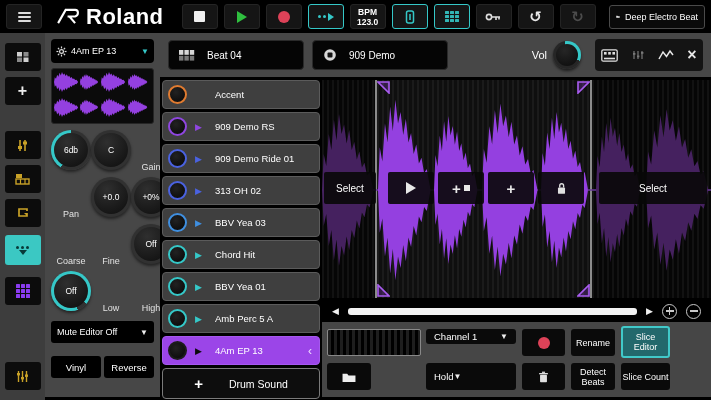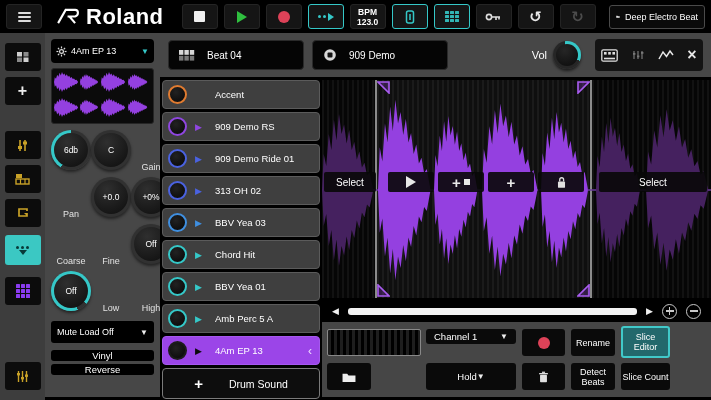--- a/index.html
+++ b/index.html
@@ -57,21 +57,21 @@
   .knob{width:40px;height:40px;border-radius:50%;padding:3px;box-sizing:border-box;background:#313131;
         box-shadow:0 2px 3px rgba(0,0,0,.5);}
   .knob .inner{width:100%;height:100%;border-radius:50%;background:radial-gradient(circle at 38% 28%,#2f2f2f,#0d0d0d);
         display:flex;align-items:center;justify-content:center;font-size:8.5px;color:#fff;}
   .ring-gain{background:conic-gradient(from 210deg,#35c8c8 0 150deg,#313131 150deg 360deg);}
   .ring-high{background:conic-gradient(from 160deg,#35c8c8 0 330deg,#313131 330deg 360deg);}
   .klabel{font-size:9px;color:#e2e2e2;margin-bottom:3px;margin-top:32px;}
   .mutedd{height:22px;background:#000;border-radius:3px;display:flex;align-items:center;justify-content:space-between;
           padding:0 6px;margin-top:5px;font-size:9px;box-sizing:border-box;}
   .mutedd .cw{font-size:8px;color:#eee;}
-  .vrrow{display:flex;gap:3px;margin-top:7px;flex-direction:column;}
+  .vrrow{display:flex;gap:3px;margin-top:13px;}
   .vrbtn{flex:1;height:22px;background:#000;border-radius:3px;display:flex;align-items:center;justify-content:center;font-size:9.5px;}
 
   
   .tabbar{position:absolute;left:160px;top:33px;right:0;height:44px;background:#474747;
           display:flex;align-items:center;gap:8px;padding:0 8px;box-sizing:border-box;}
   .tab{height:30px;width:136px;background:#050505;border:1px solid #2a2a2a;border-radius:4px;
        display:flex;align-items:center;gap:12px;padding:0 10px;box-sizing:border-box;font-size:10px;}
   .volwrap{margin-left:auto;display:flex;align-items:center;gap:6px;font-size:11px;}
   .volknob{width:28px;height:28px;border-radius:50%;padding:3px;box-sizing:border-box;
            background:conic-gradient(from -10deg,#35c8c8 0 125deg,#262626 125deg 360deg);box-shadow:0 2px 3px rgba(0,0,0,.6);}
@@ -95,21 +95,21 @@
   .addrow .pl{font-size:15px;font-weight:bold;}
 
   
   .wavepanel{position:absolute;left:322px;top:77px;right:0;height:245px;background:#000;}
   .wavearea{position:absolute;left:0;right:0;top:3px;bottom:24px;
             background:repeating-linear-gradient(90deg,#121212 0 2px,#060606 2px 5px);}
   .wavecenter{position:absolute;left:53px;width:217px;top:0;bottom:0;background:rgba(255,255,255,.04);
               border-left:2px solid #8b8b8b;border-right:2px solid #8b8b8b;box-sizing:border-box;}
   .wavesvg{position:absolute;left:0;top:0;width:100%;height:100%;}
   .mk{position:absolute;width:13px;height:13px;}
-  .wbtn{position:absolute;top:92px;height:20px;background:rgba(8,8,8,.9);border-radius:2px;
+  .wbtn{position:absolute;top:92px;height:32px;background:rgba(8,8,8,.9);border-radius:2px;
         display:flex;align-items:center;justify-content:center;gap:3px;font-size:10px;color:#fff;}
   .wb-tri{width:0;height:0;border-top:6px solid transparent;border-bottom:6px solid transparent;border-left:10px solid #e8e8e8;}
   .wb-plus{font-size:15px;font-weight:bold;color:#e8e8e8;}
   .wb-sq{width:6px;height:6px;background:#e8e8e8;}
   .wscroll{position:absolute;left:0;right:0;bottom:0;height:22px;background:#000;display:flex;align-items:center;
            gap:9px;padding:0 10px;box-sizing:border-box;}
   .warr{font-size:9px;color:#f0f0f0;font-family:"DejaVu Sans",sans-serif;}
   .wtrack{flex:1;height:7px;background:#f2f2f2;border-radius:3px;}
   .wzoom{width:13px;height:13px;border:1.5px solid #c8c8c8;border-radius:50%;position:relative;flex:0 0 auto;}
   .wzoom::before{content:"";position:absolute;left:2.5px;right:2.5px;top:50%;height:1.5px;margin-top:-.75px;background:#c8c8c8;}
@@ -120,21 +120,21 @@
   .ctl{position:absolute;background:#0a0a0a;border-radius:3px;color:#fff;display:flex;align-items:center;
        justify-content:center;text-align:center;font-size:9px;line-height:10px;box-sizing:border-box;}
   .meter{left:5px;top:7px;width:94px;height:27px;background:repeating-linear-gradient(90deg,#1e1e1e 0 3px,#000 3px 6px);
          border:1px solid #888;border-radius:2px;}
   .chdd{left:104px;top:7px;width:90px;height:15px;justify-content:space-between;padding:0 8px;font-size:9.5px;}
   .recbtn{left:200px;top:7px;width:43px;height:27px;}
   .renamebtn{left:249px;top:7px;width:44px;height:27px;}
   .slicedbtn{left:299px;top:4px;width:49px;height:32px;background:#23686c;border:2px solid #41c9c9;}
   .folder2{left:5px;top:41px;width:44px;height:27px;}
   .loadloop{left:55px;top:41px;width:44px;height:27px;}
-  .holddd{left:104px;top:41px;width:90px;height:27px;justify-content:center;padding:0 8px;font-size:9.5px;}
+  .holddd{left:104px;top:41px;width:90px;height:27px;justify-content:flex-start;padding:0 8px;font-size:9.5px;}
   .trashbtn{left:200px;top:41px;width:43px;height:27px;}
   .detectbtn{left:249px;top:41px;width:44px;height:27px;}
   .scountbtn{left:299px;top:41px;width:49px;height:27px;}
   .cw{font-size:8px;color:#eee;}
 </style>
 </head>
 <body>
 
 <svg width="0" height="0" style="position:absolute">
   <defs>
@@ -338,21 +338,21 @@
       <div class="knob">
         <div class="inner">Off</div>
       </div>
       <div class="knob ring-high">
         <div class="inner">Off</div>
       </div>
       <div class="klabel">Low</div>
       <div class="klabel">High</div>
     </div>
     <div class="mutedd">
-      <span>Mute Load Off</span>
+      <span>Mute Editor Off</span>
       <span class="cw">▼</span>
     </div>
     <div class="vrrow">
       <div class="vrbtn">Vinyl</div>
       <div class="vrbtn">Reverse</div>
     </div>
   </div>
 
   <div class="tabbar">
     <div class="tab">

